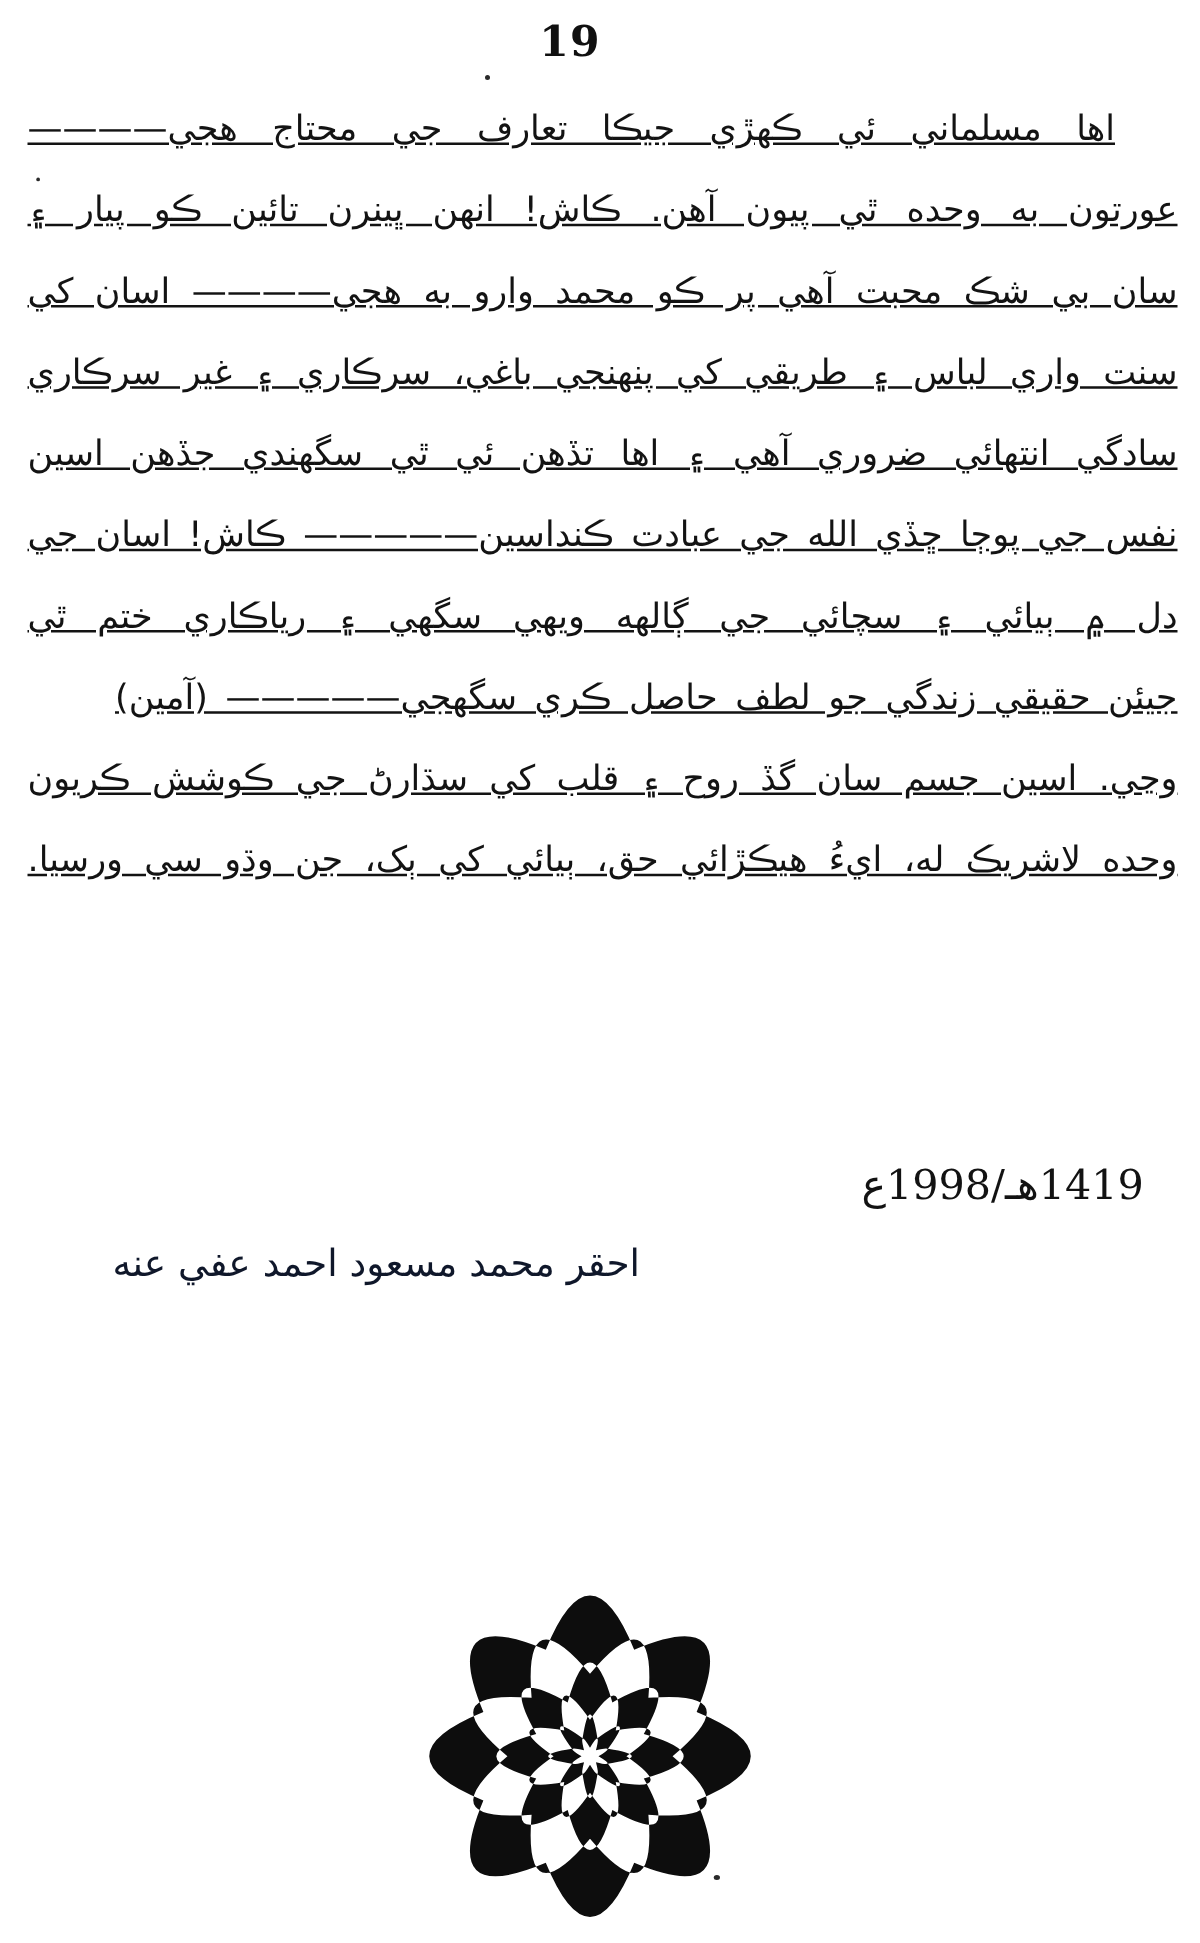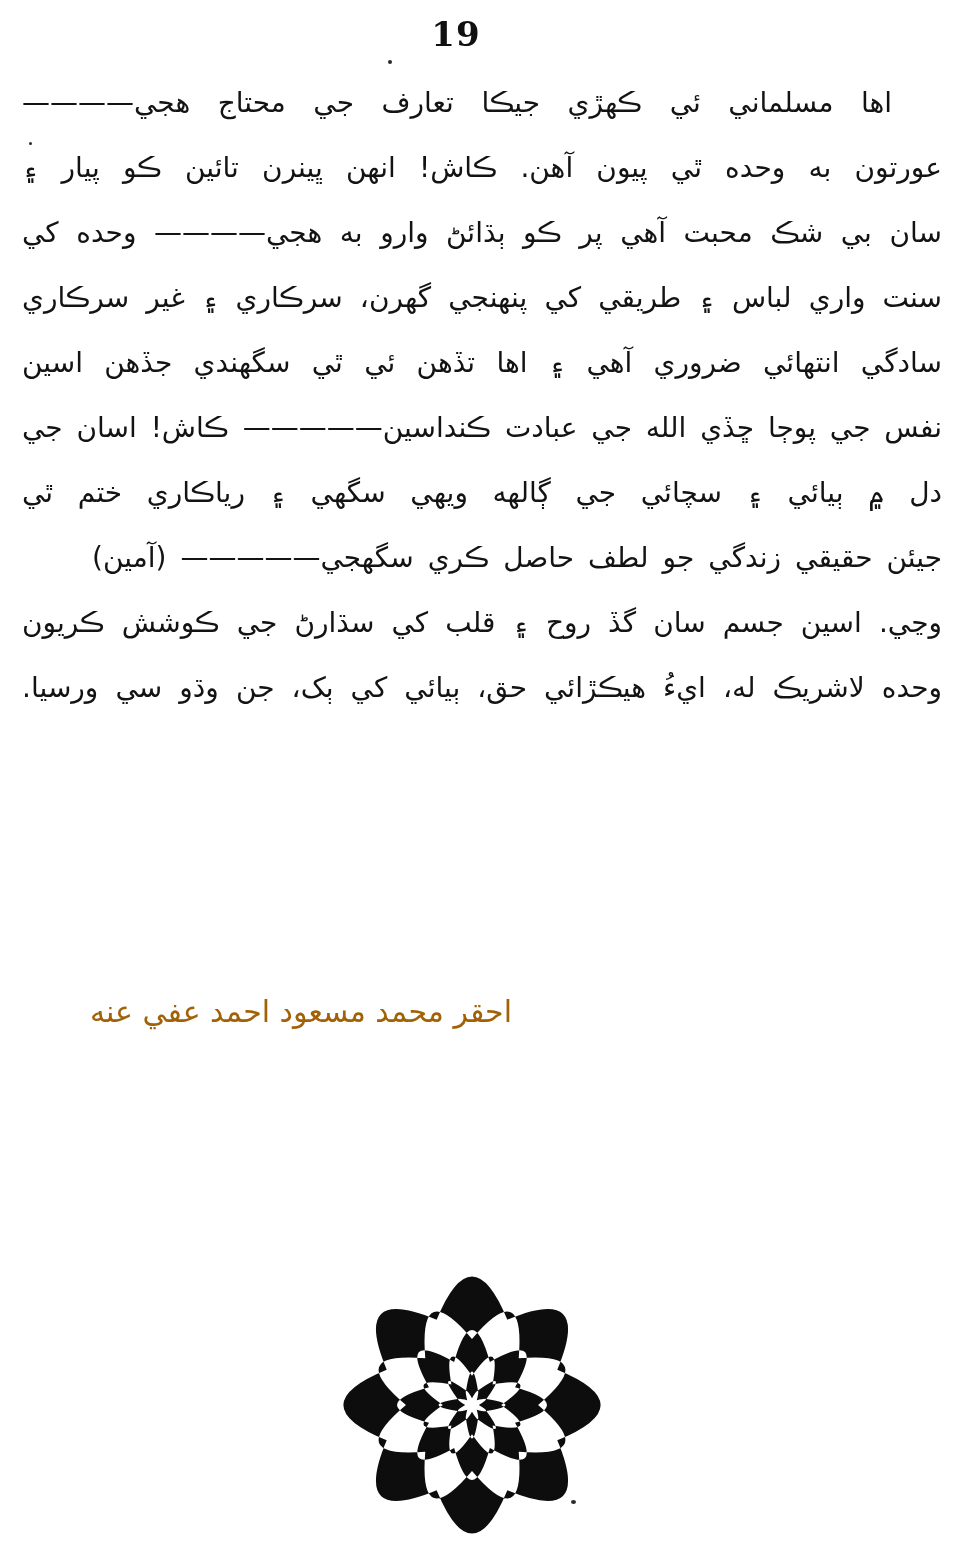--- a/index.html
+++ b/index.html
@@ -31,40 +31,41 @@
   }
   .body-text .line {
     margin: 0; padding: 0;
     height: 65px;
     line-height: 65px;
     font-size: 28px;
     text-align: justify;
     text-align-last: justify;
     white-space: normal;
     color: #131313;
+    text-decoration: underline;
   }
   .body-text .line.indent-start { padding-right: 50px; }
   .body-text .line.indent-end   { padding-left: 70px; }
 
   .pub-date {
     position: absolute;
     top: 928px; right: 45px;
     direction: rtl;
     font-family: "DejaVu Serif", "DejaVu Sans", serif;
     font-size: 33px;
     color: #121212;
     white-space: nowrap;
   }
 
   .signature {
     position: absolute;
     top: 994px; right: 448px;
     direction: rtl;
     font-size: 30px;
-    color: #a16207;
+    color: #0f172a;
     white-space: nowrap;
     text-align: left;
   }
 
   .ornament {
     position: absolute;
     top: 1269px; left: 336px;
     width: 272px; height: 272px;
   }
   .ornament svg { display: block; }
@@ -81,30 +82,31 @@
 </head>
 <body style="background: rgb(255, 255, 255); color: rgb(20, 20, 20);">
 
 <div class="page">
 
   <div class="page-number">19</div>
 
   <div class="body-text" dir="rtl">
     <p class="line indent-start">اها مسلماني ئي ڪهڙي جيڪا تعارف جي محتاج هجي————</p>
     <p class="line">عورتون به وحده ٿي پيون آهن. ڪاش! انهن ڀينرن تائين ڪو پيار ۽</p>
-    <p class="line">سان بي شڪ محبت آهي پر ڪو ٻڌائڻ وارو به هجي———— وحده کي</p>
-    <p class="line">سنت واري لباس ۽ طريقي کي پنهنجي گهرن، سرڪاري ۽ غير سرڪاري</p>
+    <p class="line">سان بي شڪ محبت آهي پر ڪو محمد وارو به هجي———— اسان کي</p>
+    <p class="line">سنت واري لباس ۽ طريقي کي پنهنجي باغي، سرڪاري ۽ غير سرڪاري</p>
     <p class="line">سادگي انتهائي ضروري آهي ۽ اها تڏهن ئي ٿي سگهندي جڏهن اسين</p>
     <p class="line">نفس جي پوڄا ڇڏي الله جي عبادت ڪنداسين————— ڪاش! اسان جي</p>
     <p class="line">دل ۾ ٻيائي ۽ سچائي جي ڳالهه ويهي سگهي ۽ رياڪاري ختم ٿي</p>
     <p class="line indent-end">جيئن حقيقي زندگي جو لطف حاصل ڪري سگهجي————— (آمين)</p>
     <p class="line">وڃي. اسين جسم سان گڏ روح ۽ قلب کي سڌارڻ جي ڪوشش ڪريون</p>
     <p class="line">وحده لاشريڪ له، ايءُ هيڪڙائي حق، ٻيائي کي ٻک، جن وڌو سي ورسيا.</p>
   </div>
 
+  <div class="pub-date" dir="rtl">1419هـ/1998ع</div>
 
   <div class="signature" dir="rtl">احقر محمد مسعود احمد عفي عنه</div>
 
   <div class="ornament">
     <svg width="272" height="272" viewBox="-140 -140 280 280" xmlns="http://www.w3.org/2000/svg">
       <path id="rosette-path" fill-rule="evenodd" d="M 36.4 -87.8 Q 0.0 -177.0 -36.4 -87.8 Q -125.2 -125.2 -87.8 -36.4 Q -177.0 -0.0 -87.8 36.4 Q -125.2 125.2 -36.4 87.8 Q -0.0 177.0 36.4 87.8 Q 125.2 125.2 87.8 36.4 Q 177.0 0.0 87.8 -36.4 Q 125.2 -125.2 36.4 -87.8 Z M 48.1 -48.1 Q 55.1 -133.0 0.0 -68.0 Q -55.1 -133.0 -48.1 -48.1 Q -133.0 -55.1 -68.0 -0.0 Q -133.0 55.1 -48.1 48.1 Q -55.1 133.0 -0.0 68.0 Q 55.1 133.0 48.1 48.1 Q 133.0 55.1 68.0 0.0 Q 133.0 -55.1 48.1 -48.1 Z M 18.4 -44.3 Q 0.0 -110.0 -18.4 -44.3 Q -77.8 -77.8 -44.3 -18.4 Q -110.0 -0.0 -44.3 18.4 Q -77.8 77.8 -18.4 44.3 Q -0.0 110.0 18.4 44.3 Q 77.8 77.8 44.3 18.4 Q 110.0 0.0 44.3 -18.4 Q 77.8 -77.8 18.4 -44.3 Z M 21.2 -21.2 Q 30.6 -73.9 0.0 -30.0 Q -30.6 -73.9 -21.2 -21.2 Q -73.9 -30.6 -30.0 -0.0 Q -73.9 30.6 -21.2 21.2 Q -30.6 73.9 -0.0 30.0 Q 30.6 73.9 21.2 21.2 Q 73.9 30.6 30.0 0.0 Q 73.9 -30.6 21.2 -21.2 Z M 6.1 -14.8 Q 0.0 -54.0 -6.1 -14.8 Q -38.2 -38.2 -14.8 -6.1 Q -54.0 -0.0 -14.8 6.1 Q -38.2 38.2 -6.1 14.8 Q -0.0 54.0 6.1 14.8 Q 38.2 38.2 14.8 6.1 Q 54.0 0.0 14.8 -6.1 Q 38.2 -38.2 6.1 -14.8 Z M 4.9 -4.9 Q 9.6 -23.1 0.0 -7.0 Q -9.6 -23.1 -4.9 -4.9 Q -23.1 -9.6 -7.0 -0.0 Q -23.1 9.6 -4.9 4.9 Q -9.6 23.1 -0.0 7.0 Q 9.6 23.1 4.9 4.9 Q 23.1 9.6 7.0 0.0 Q 23.1 -9.6 4.9 -4.9 Z " fill="#0d0d0d"></path>
     </svg>
   </div>
 
   <div class="speck s1"></div>

